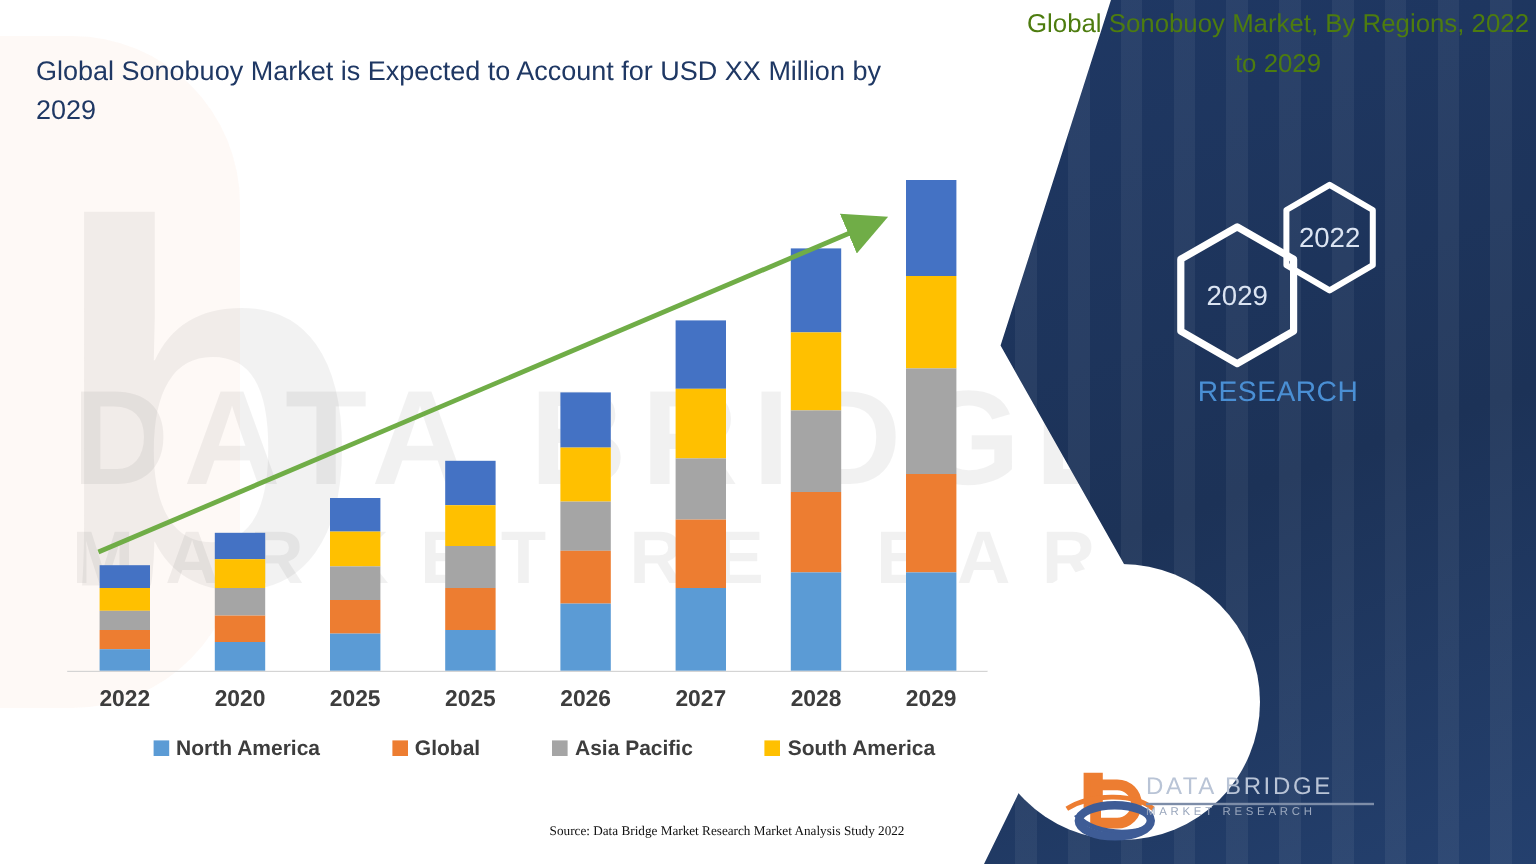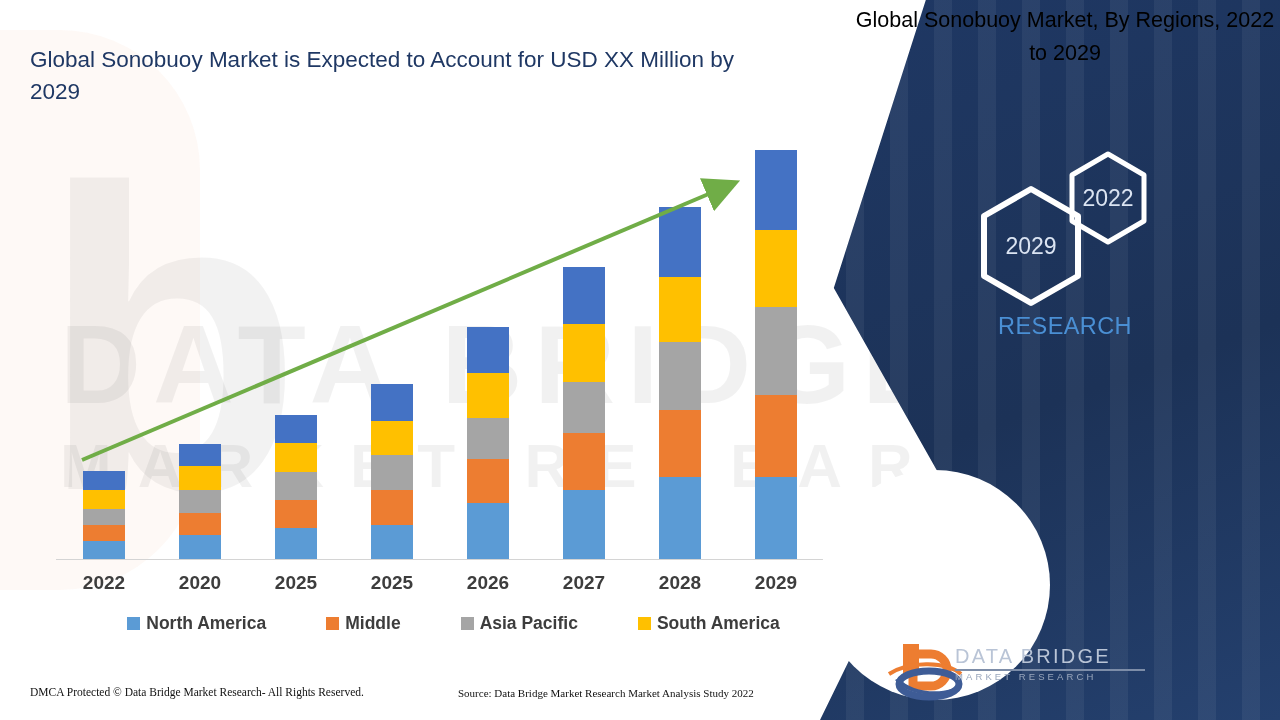--- a/index.html
+++ b/index.html
@@ -21,21 +21,21 @@
   .panel{position:absolute;right:0;top:0;width:460px;height:720px;
          background:linear-gradient(160deg,#1f3864 0%,#1c3257 55%,#24406e 100%);
          clip-path:polygon(100% 0,100% 100%,0 100%,26% 66%,3% 40%,23% 0);}
   .panel-deco{position:absolute;right:0;top:0;width:460px;height:720px;
               opacity:.055;clip-path:polygon(100% 0,100% 100%,0 100%,26% 66%,3% 40%,23% 0);
               background:repeating-linear-gradient(90deg,transparent 0 26px,#ffffff 26px 44px);}
   .panel-circle{position:absolute;left:820px;top:470px;width:230px;height:230px;
                 border-radius:50%;background:#ffffff;}
 
   .panel-title{position:absolute;left:850px;top:4px;width:430px;
-               color:#000000;font-size:21.5px;line-height:33px;text-align:center;}
+               color:#4d7c0f;font-size:21.5px;line-height:33px;text-align:center;}
 
   .hexwrap{position:absolute;left:975px;top:150px;width:210px;height:130px;}
   .hex{position:absolute;}
   .hex svg{display:block;overflow:visible;}
   .hex span{position:absolute;inset:0;display:flex;align-items:center;justify-content:center;
             color:#dbe4f2;font-size:23px;}
 
   .brand{position:absolute;left:855px;top:310px;width:420px;text-align:center;
          color:#4a8fd4;font-size:23.5px;line-height:32px;letter-spacing:.4px;}
 
@@ -185,33 +185,32 @@
       <div class="xlab">2029</div>
     </div>
 
   <div class="legend" id="legend">
       <div class="lg">
         <i style="background: rgb(91, 155, 213);"></i>
         <span>North America</span>
       </div>
       <div class="lg">
         <i style="background: rgb(237, 125, 49);"></i>
-        <span>Middle</span>
+        <span>Global</span>
       </div>
       <div class="lg">
         <i style="background: rgb(165, 165, 165);"></i>
         <span>Asia Pacific</span>
       </div>
       <div class="lg">
         <i style="background: rgb(255, 192, 0);"></i>
         <span>South America</span>
       </div>
     </div>
 
-  <div class="foot-l">DMCA Protected © Data Bridge Market Research- All Rights Reserved.</div>
   <div class="foot-r">Source: Data Bridge Market Research Market Analysis Study 2022</div>
 
   <div class="panel"></div>
   <div class="panel-deco"></div>
   <div class="panel-circle"></div>
 
   <div class="panel-title">Global Sonobuoy Market, By Regions, 2022 to 2029</div>
 
   <div class="hexwrap">
     <div class="hex" style="left:90px;top:0;">

